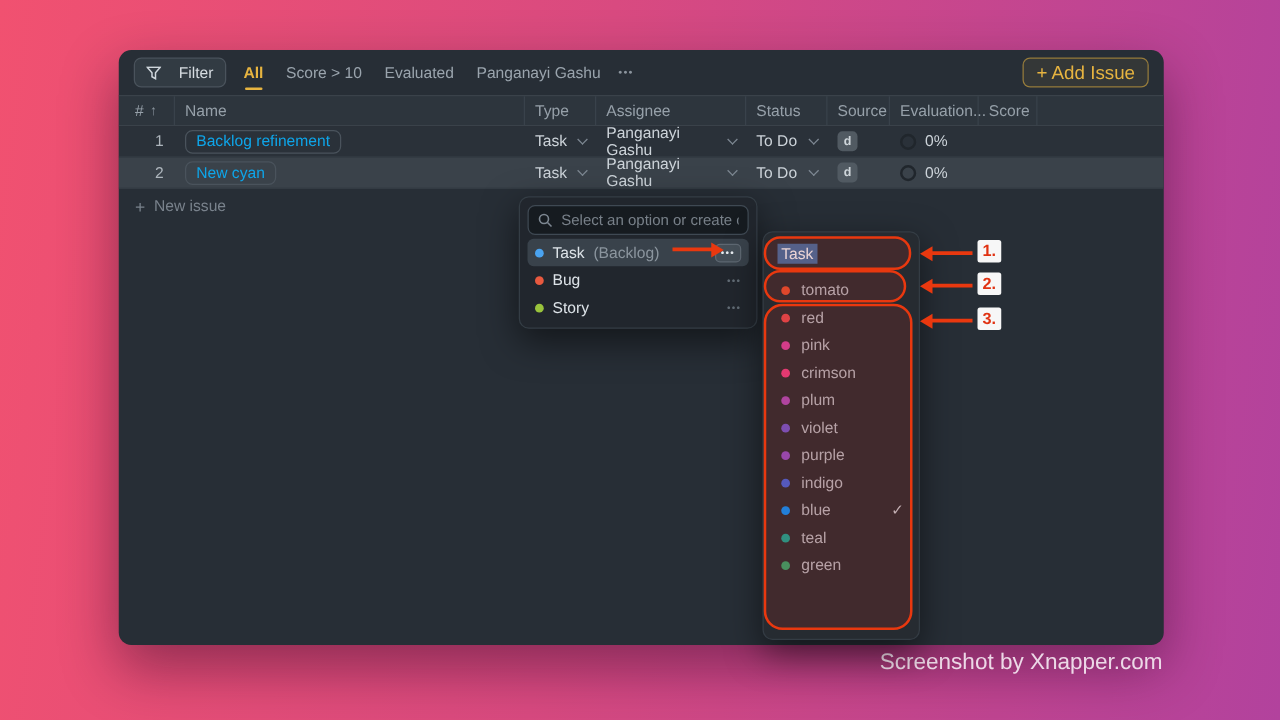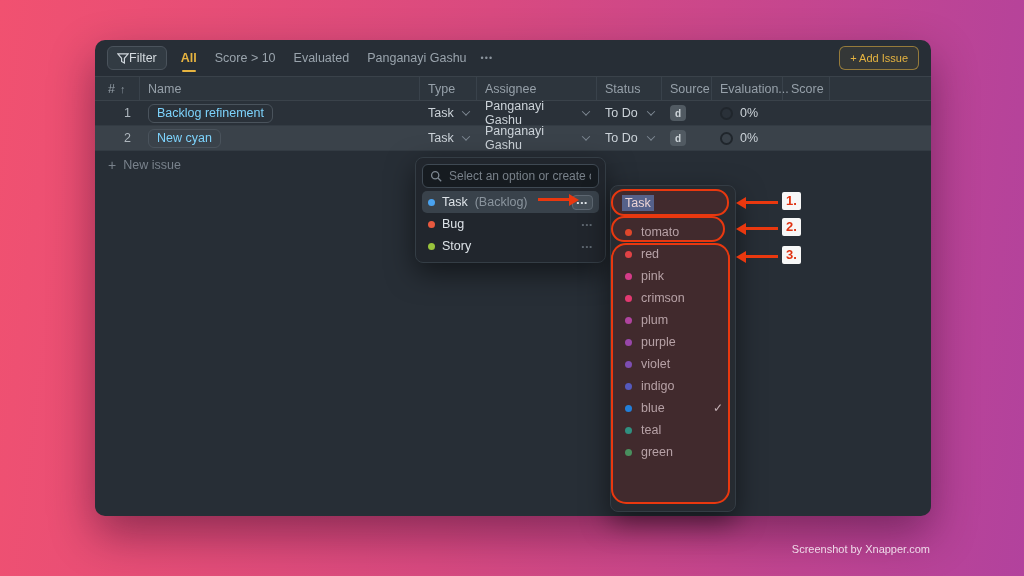--- a/index.html
+++ b/index.html
@@ -6,47 +6,47 @@
   html,body { width:1024px; height:576px; overflow:hidden; }
   body { font-family:"Liberation Sans", sans-serif; }
   .bg { position:relative; width:1024px; height:576px;
         background:linear-gradient(97deg,#f15170 0%,#d94a80 45%,#b2429d 100%); }
 
   
   .window { position:absolute; left:95px; top:40px; width:836px; height:476px;
             background:#272e36; border-radius:10px; box-shadow:0 18px 45px rgba(40,5,35,.45); overflow:hidden; }
 
   .toolbar { height:36px; display:flex; align-items:center; padding:0 12px; gap:14px; }
-  .filter-btn { display:flex; align-items:center; gap:0; height:24px; padding:0 9px;
+  .filter-btn { display:flex; align-items:center; gap:14px; height:24px; padding:0 9px;
                 background:#323b43; border:1px solid #4a535c; border-radius:6px;
                 color:#d6dce1; font-size:12.5px; cursor:pointer; }
   .tabs { display:flex; align-items:center; gap:18px; }
   .tab { position:relative; background:none; border:none; color:#9aa4ad; font-size:12.5px;
          font-family:inherit; cursor:pointer; padding:2px 0; }
   .tab--active { color:#e7b440; font-weight:bold; }
   .tab--active::after { content:""; position:absolute; left:1px; right:1px; bottom:-5px;
                         height:2px; background:currentColor; border-radius:1px; }
   .more-dots { color:#8b949d; font-size:9px; letter-spacing:1px; background:none; border:none; cursor:pointer; }
   .spacer { flex:1; }
-  .add-issue { height:24px; padding:0 10px; border-radius:6px; font-size:11px; font-family:inherit;
+  .add-issue { height:24px; padding:0 10px; border-radius:6px; font-size:15px; font-family:inherit;
                color:#e7b440; background:rgba(231,180,64,.07); border:1px solid rgba(231,180,64,.55); cursor:pointer; }
 
   
   .grid-row { display:grid; grid-template-columns:45px 280px 57px 120px 65px 50px 71px 47px 1fr; }
   .thead { height:25px; background:#2d353d; border-top:1px solid #3a424a; border-bottom:1px solid #3a424a;
            color:#96a0a9; font-size:12.5px; }
   .thead > div { display:flex; align-items:center; padding-left:8px; border-right:1px solid #39424b; }
   .thead > div:last-child { border-right:none; }
   .th-num { padding-left:13px !important; gap:5px; }
   .sort-arrow { font-size:11px; color:#8b959e; }
   .trow { height:25px; font-size:12.5px; color:#ccd3d9; border-bottom:1px solid #333b43; background:#2a3139; }
   .trow.row--hl { background:#3a424a; }
   .trow > div { display:flex; align-items:center; padding-left:8px; overflow:hidden; }
   .cell-num { justify-content:flex-end; padding-right:9px; color:#aeb6bd; }
-  .pill { border:1px solid #4a535c; border-radius:6px; padding:1.5px 8px; color:#7dd3fc; white-space:nowrap; }
+  .pill { border:1px solid #4a535c; border-radius:6px; padding:1.5px 8px; color:#0ea5e9; white-space:nowrap; }
   .cell-dd { justify-content:space-between; padding-right:8px; }
   .chev { width:6px; height:6px; border-right:1.5px solid #7e8893; border-bottom:1.5px solid #7e8893;
           transform:rotate(45deg) translate(-1px,-1px); flex:0 0 auto; }
   .src-badge { width:16px; height:16px; border-radius:4px; background:#515a62; color:#ced5da;
                font-size:10px; font-weight:bold; display:flex; align-items:center; justify-content:center; }
   .ring { width:13px; height:13px; border-radius:50%; border:2.5px solid #20262c; margin-right:7px; flex:0 0 auto; }
   .new-issue { display:flex; align-items:center; gap:7px; height:27px; padding-left:13px;
                color:#79828c; font-size:12.5px; cursor:pointer; }
   .plus-glyph { font-size:14px; }
 
@@ -88,21 +88,21 @@
   :root { --annot:#e9380f; }
   .ann-rect { position:absolute; border:2.5px solid var(--annot); background:rgba(199,42,28,.17); z-index:8; }
   .arr { position:absolute; height:3px; background:var(--annot); z-index:9; }
   .arr-left::before { content:""; position:absolute; left:-9px; top:50%; transform:translateY(-50%);
                       border-right:10px solid var(--annot); border-top:6px solid transparent; border-bottom:6px solid transparent; }
   .arr-right::after { content:""; position:absolute; right:-9px; top:50%; transform:translateY(-50%);
                       border-left:10px solid var(--annot); border-top:6px solid transparent; border-bottom:6px solid transparent; }
   .ann-label { position:absolute; background:#f7f7f7; color:#e03212; font-weight:bold; font-size:13px;
                padding:1px 4px 2px; border-radius:2px; z-index:9; }
 
-  .credit { position:absolute; right:94px; bottom:21px; color:#f4e7f1; font-size:11px; opacity:.92; }
+  .credit { position:absolute; right:94px; bottom:36px; color:#f4e7f1; font-size:18px; opacity:.92; }
 
   svg { display:block; }
 </style>
 </head>
 <body>
 
 <div class="bg">
 
   <div class="window">
 
@@ -295,29 +295,29 @@
         </div>
 
         <div class="sm-color">
           <span class="dot" style="background: rgb(171, 74, 186);"></span>
           <span>plum</span>
           <span class="dd-grow"></span>
 
         </div>
 
         <div class="sm-color">
+          <span class="dot" style="background: rgb(110, 86, 207);"></span>
+          <span>violet</span>
+          <span class="dd-grow"></span>
+
+        </div>
+
+        <div class="sm-color">
           <span class="dot" style="background: rgb(142, 78, 198);"></span>
           <span>purple</span>
-          <span class="dd-grow"></span>
-
-        </div>
-
-        <div class="sm-color">
-          <span class="dot" style="background: rgb(110, 86, 207);"></span>
-          <span>violet</span>
           <span class="dd-grow"></span>
 
         </div>
 
         <div class="sm-color">
           <span class="dot" style="background: rgb(62, 99, 221);"></span>
           <span>indigo</span>
           <span class="dd-grow"></span>
 
         </div>

